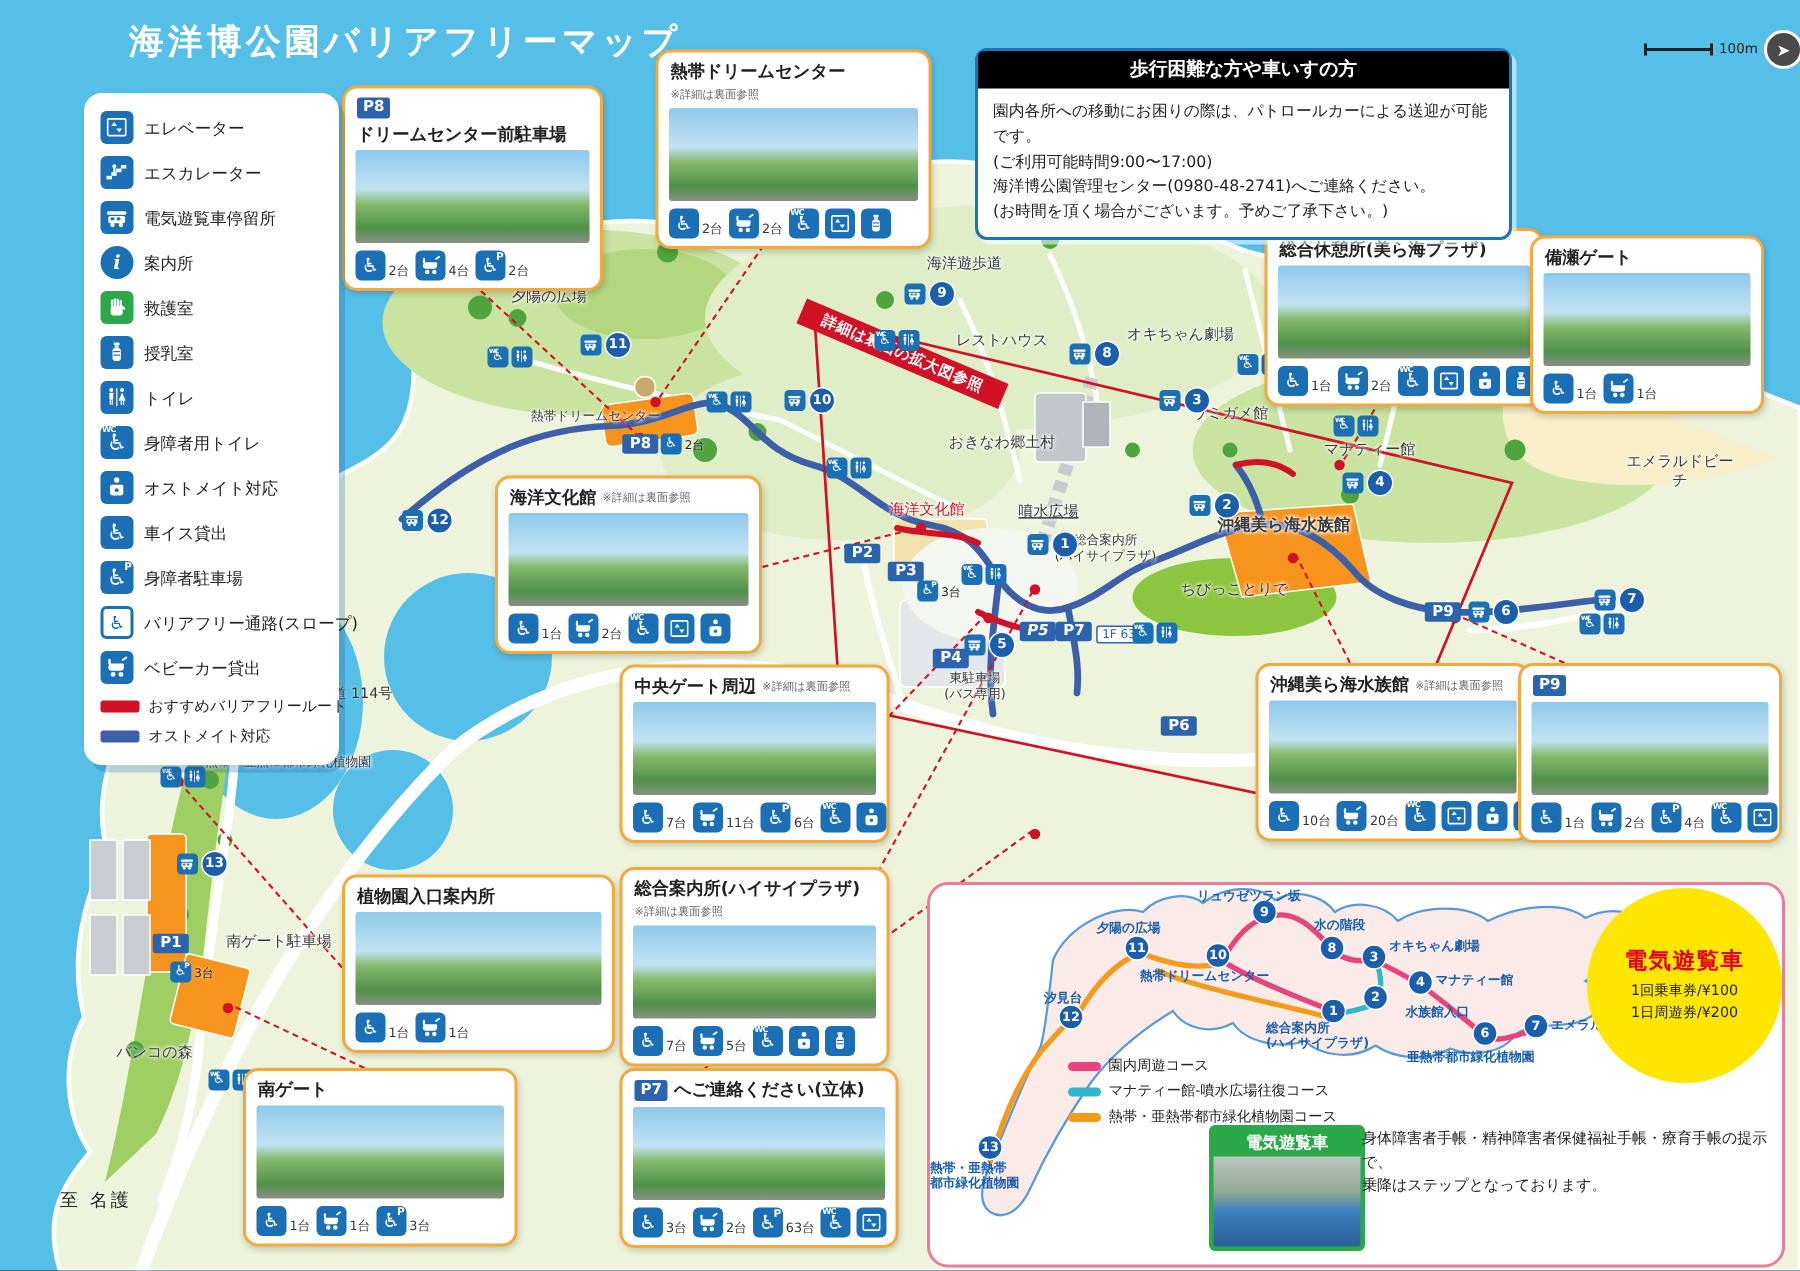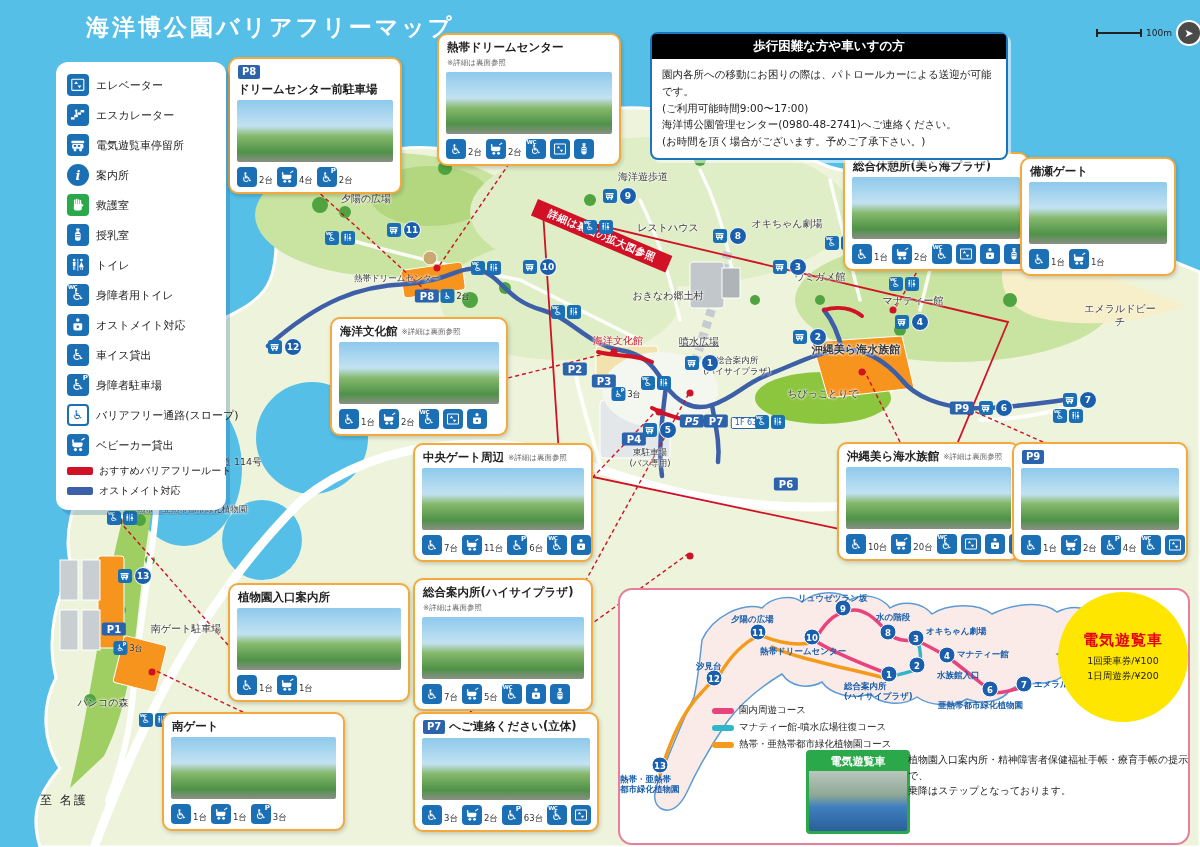--- a/index.html
+++ b/index.html
@@ -1703,17 +1703,17 @@
         <div>1回乗車券/¥100</div>
         <div>1日周遊券/¥200</div>
       </div>
   </div>
 
   <div class="busbox">
     <div class="bh">電気遊覧車</div>
     <div class="bp"></div>
   </div>
   <div class="rnote" id="rnote">
-      <div>植物園入口案内所・精神障害者保健福祉手帳・療育手帳の提示で、</div>
+      <div>身体障害者手帳・精神障害者保健福祉手帳・療育手帳の提示で、</div>
       <div>乗降はステップとなっております。</div>
     </div>
 
 </div>
 
 </body></html>

